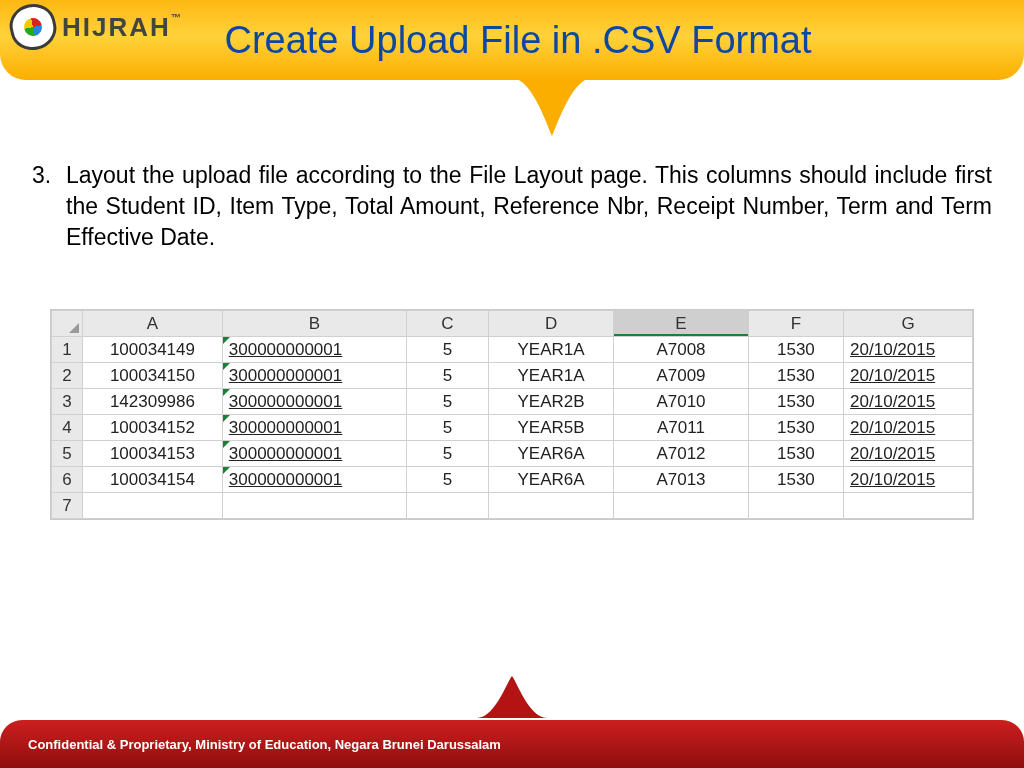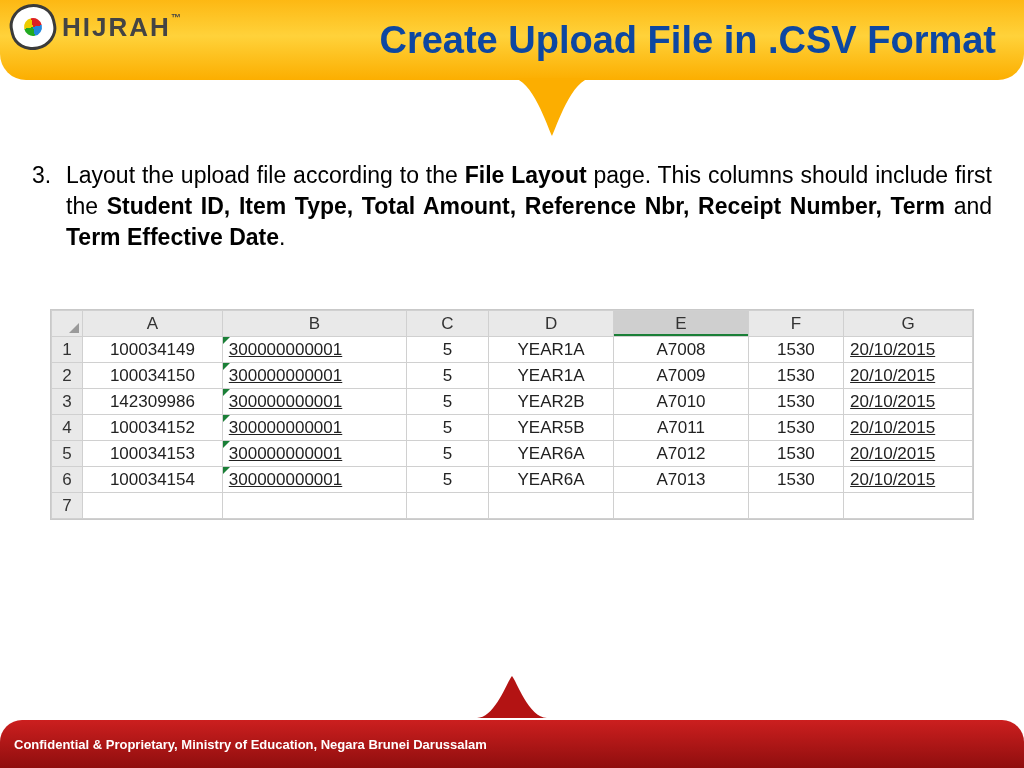--- a/index.html
+++ b/index.html
@@ -49,25 +49,25 @@
   .logo-text{
     font-family: Arial, sans-serif;
     font-size: 26px;
     font-weight: 600;
     color:#444;
     letter-spacing: 2px;
   }
   .logo-tm{ font-size:10px; vertical-align: top; }
   .banner-title {
     flex: 1;
-    text-align: right;
+    text-align: center;
     padding-right: 28px;
     font-size: 38px;
     color: #0d47a1;
-    font-weight: 700;
+    font-weight: 400;
     padding-left: 40px;
   }
   .banner-pointer {
     position: absolute;
     left: 50%;
     top: 78px;
     transform: translateX(-50%);
     width: 0; height: 0;
   }
   .banner-pointer svg { display:block; }
@@ -81,21 +81,21 @@
     line-height: 1.35;
     color: #000;
     display: flex;
     text-align: justify;
   }
   .instruction .num {
     width: 34px;
     flex-shrink: 0;
   }
   .instruction .txt { flex:1; }
-  .instruction b { font-weight: 700; }
+  .instruction b { font-weight: 400; }
 
   
   .sheet-wrap {
     margin: 56px 18px 0 18px;
     border: 1px solid #c9c9c9;
   }
   table.sheet {
     border-collapse: collapse;
     width: 100%;
     font-size: 17px;
@@ -157,21 +157,21 @@
     left:0; right:0; bottom:0;
     height:48px;
     background: linear-gradient(to bottom,#cc1f1f 0%, #8f0e0e 100%);
     border-top-left-radius:22px;
     border-top-right-radius:22px;
     color:#fff;
     font-size:13px;
     font-weight:700;
     display:flex;
     align-items:center;
-    padding-left:14px;
+    padding-left:28px;
   }
   .footer-pointer{
     position:absolute;
     left:50%;
     bottom:46px;
     transform:translateX(-50%);
   }
 </style>
 </head>
 <body>

